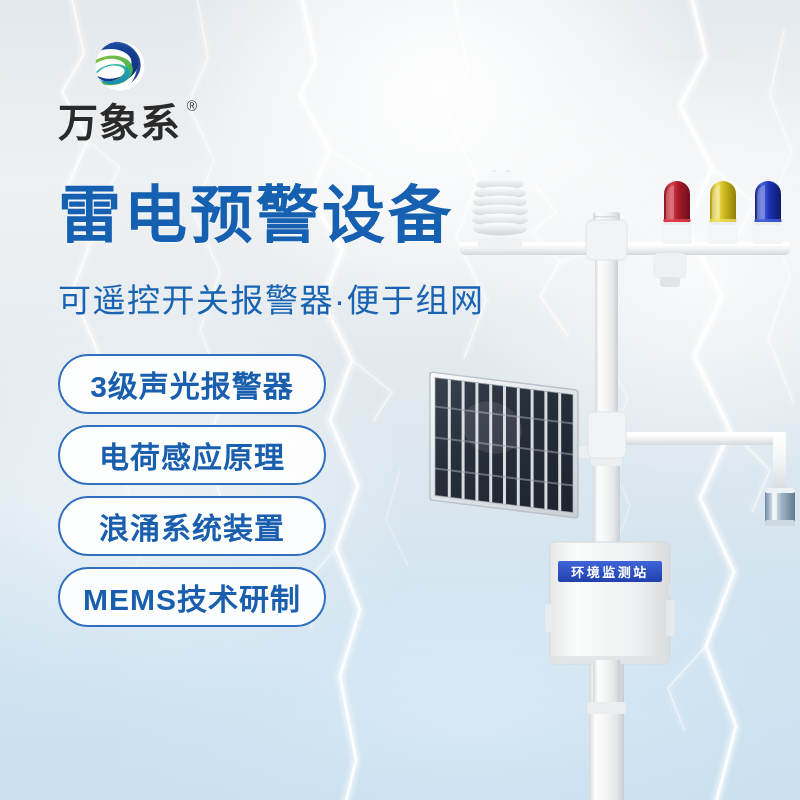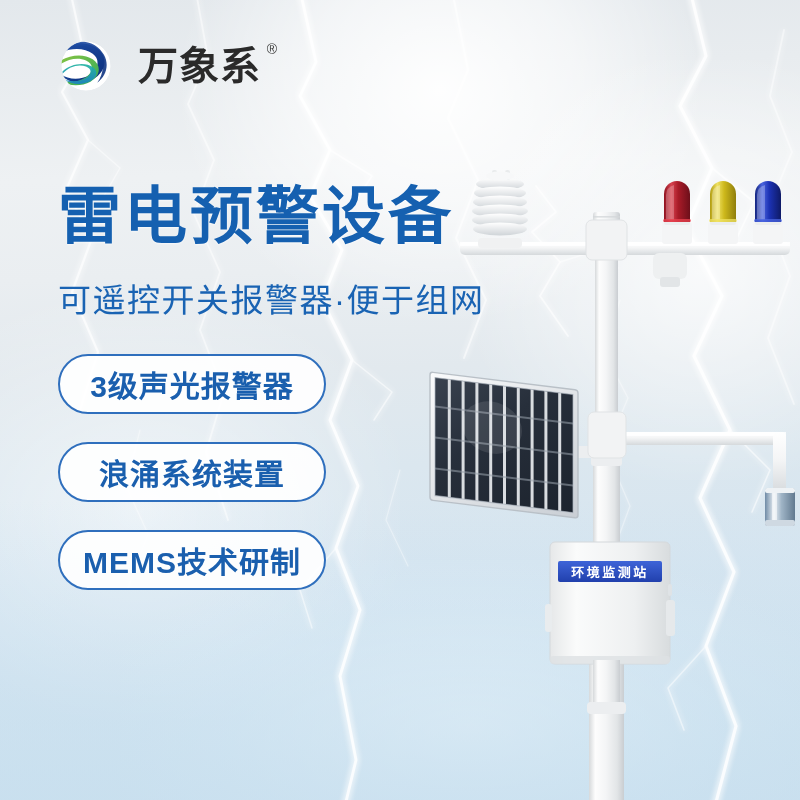--- a/index.html
+++ b/index.html
@@ -83,21 +83,22 @@
     pointer-events: none;
   }
 
   
   .logo-block {
     position: absolute;
     left: 58px;
     top: 38px;
     display: flex;
     align-items: center;
-    gap: 24px;
+    gap: 9px;
+    flex-direction: column;
   }
   .logo-mark { width: 56px; height: 56px; display: block; }
   .logo-word {
     position: relative;
     font-size: 40px;
     font-weight: 700;
     color: #2a2a2a;
     letter-spacing: 1px;
     line-height: 1;
     white-space: nowrap;
@@ -116,41 +117,42 @@
     position: absolute;
     left: 58px;
     top: 185px;
     font-size: 63px;
     font-weight: 700;
     color: #1560b0;
     letter-spacing: 3px;
     line-height: 1;
     white-space: nowrap;
     text-shadow: 0 1px 2px rgba(255,255,255,0.6);
+    font-family: Liberation Serif, serif;
   }
   .subhead {
     position: absolute;
     left: 58px;
     top: 284px;
     font-size: 33px;
     font-weight: 400;
     color: #1963b3;
     letter-spacing: 1.5px;
     line-height: 1;
     white-space: nowrap;
   }
 
   
   .pill-list {
     position: absolute;
     left: 58px;
     top: 354px;
     display: flex;
     flex-direction: column;
-    gap: 28px;
+    gap: 11px;
   }
   .pill {
     width: 268px;
     height: 60px;
     box-sizing: border-box;
     border: 2px solid #2f6fbd;
     border-radius: 32px;
     background: rgba(255,255,255,0.90);
     display: flex;
     align-items: center;
@@ -273,20 +275,23 @@
   </div>
 
   <div class="headline">雷电预警设备</div>
   <div class="subhead">可遥控开关报警器·便于组网</div>
 
   <div class="pill-list">
     <div class="pill">
         <span>3级声光报警器</span>
       </div>
     <div class="pill">
+        <span>电荷感应原理</span>
+      </div>
+    <div class="pill">
         <span>浪涌系统装置</span>
       </div>
     <div class="pill">
         <span>MEMS技术研制</span>
       </div>
   </div>
 
   <svg id="product" viewBox="0 0 400 640">
     <defs>
       <linearGradient id="poleG" x1="0" y1="0" x2="1" y2="0">

